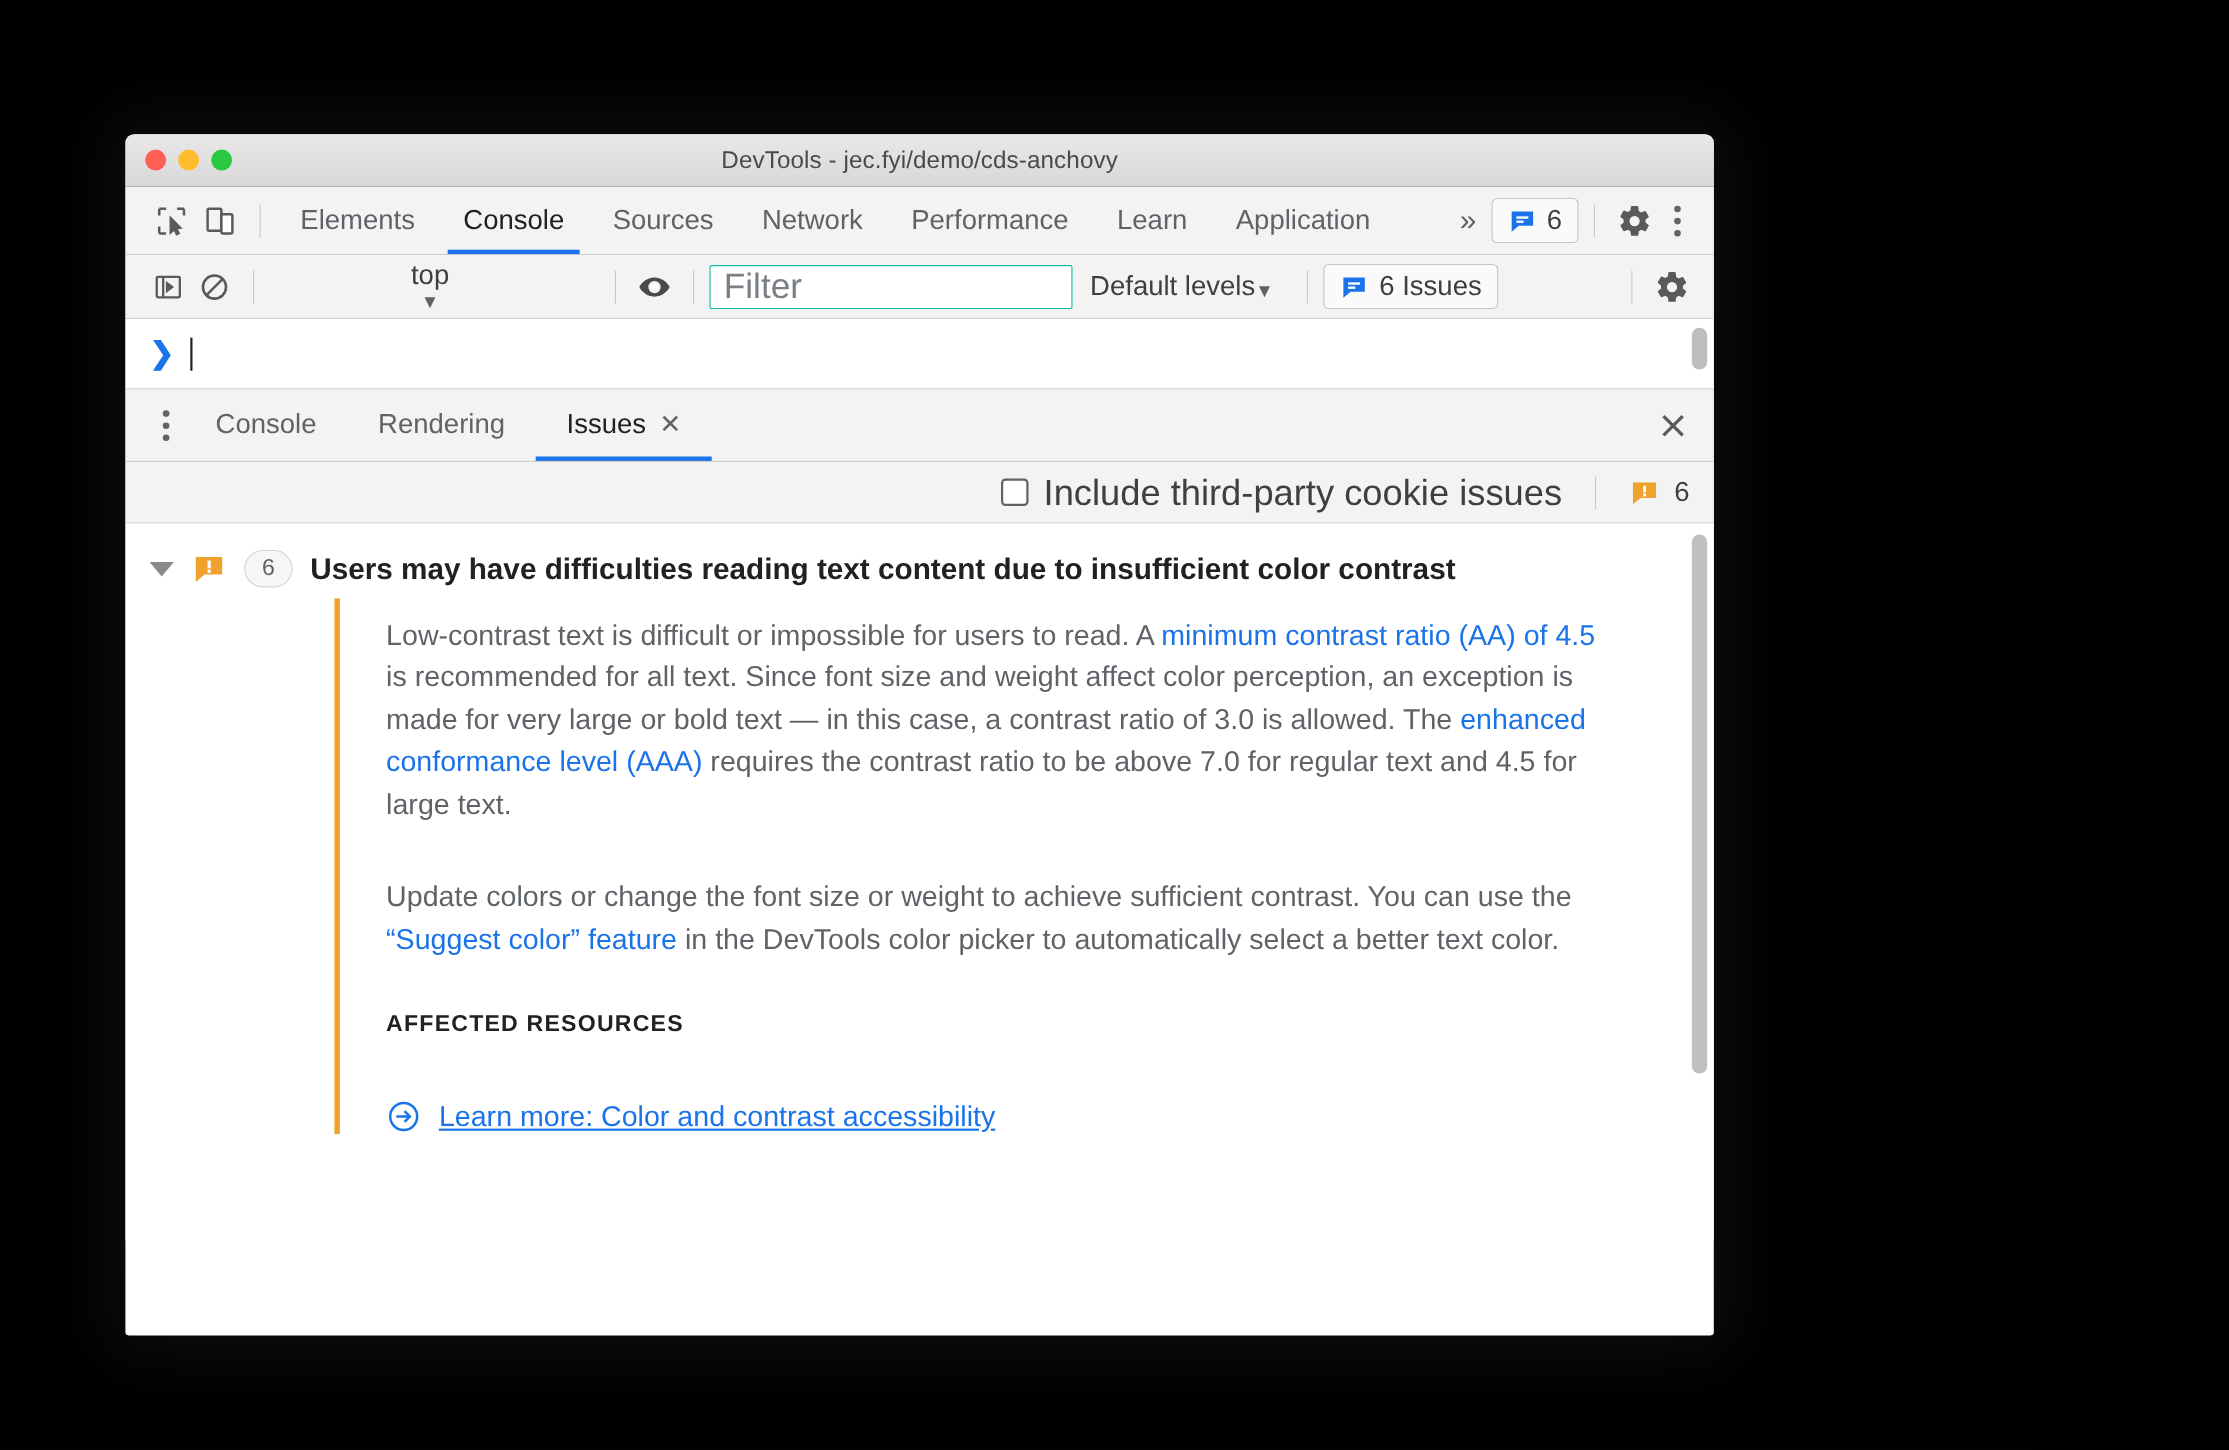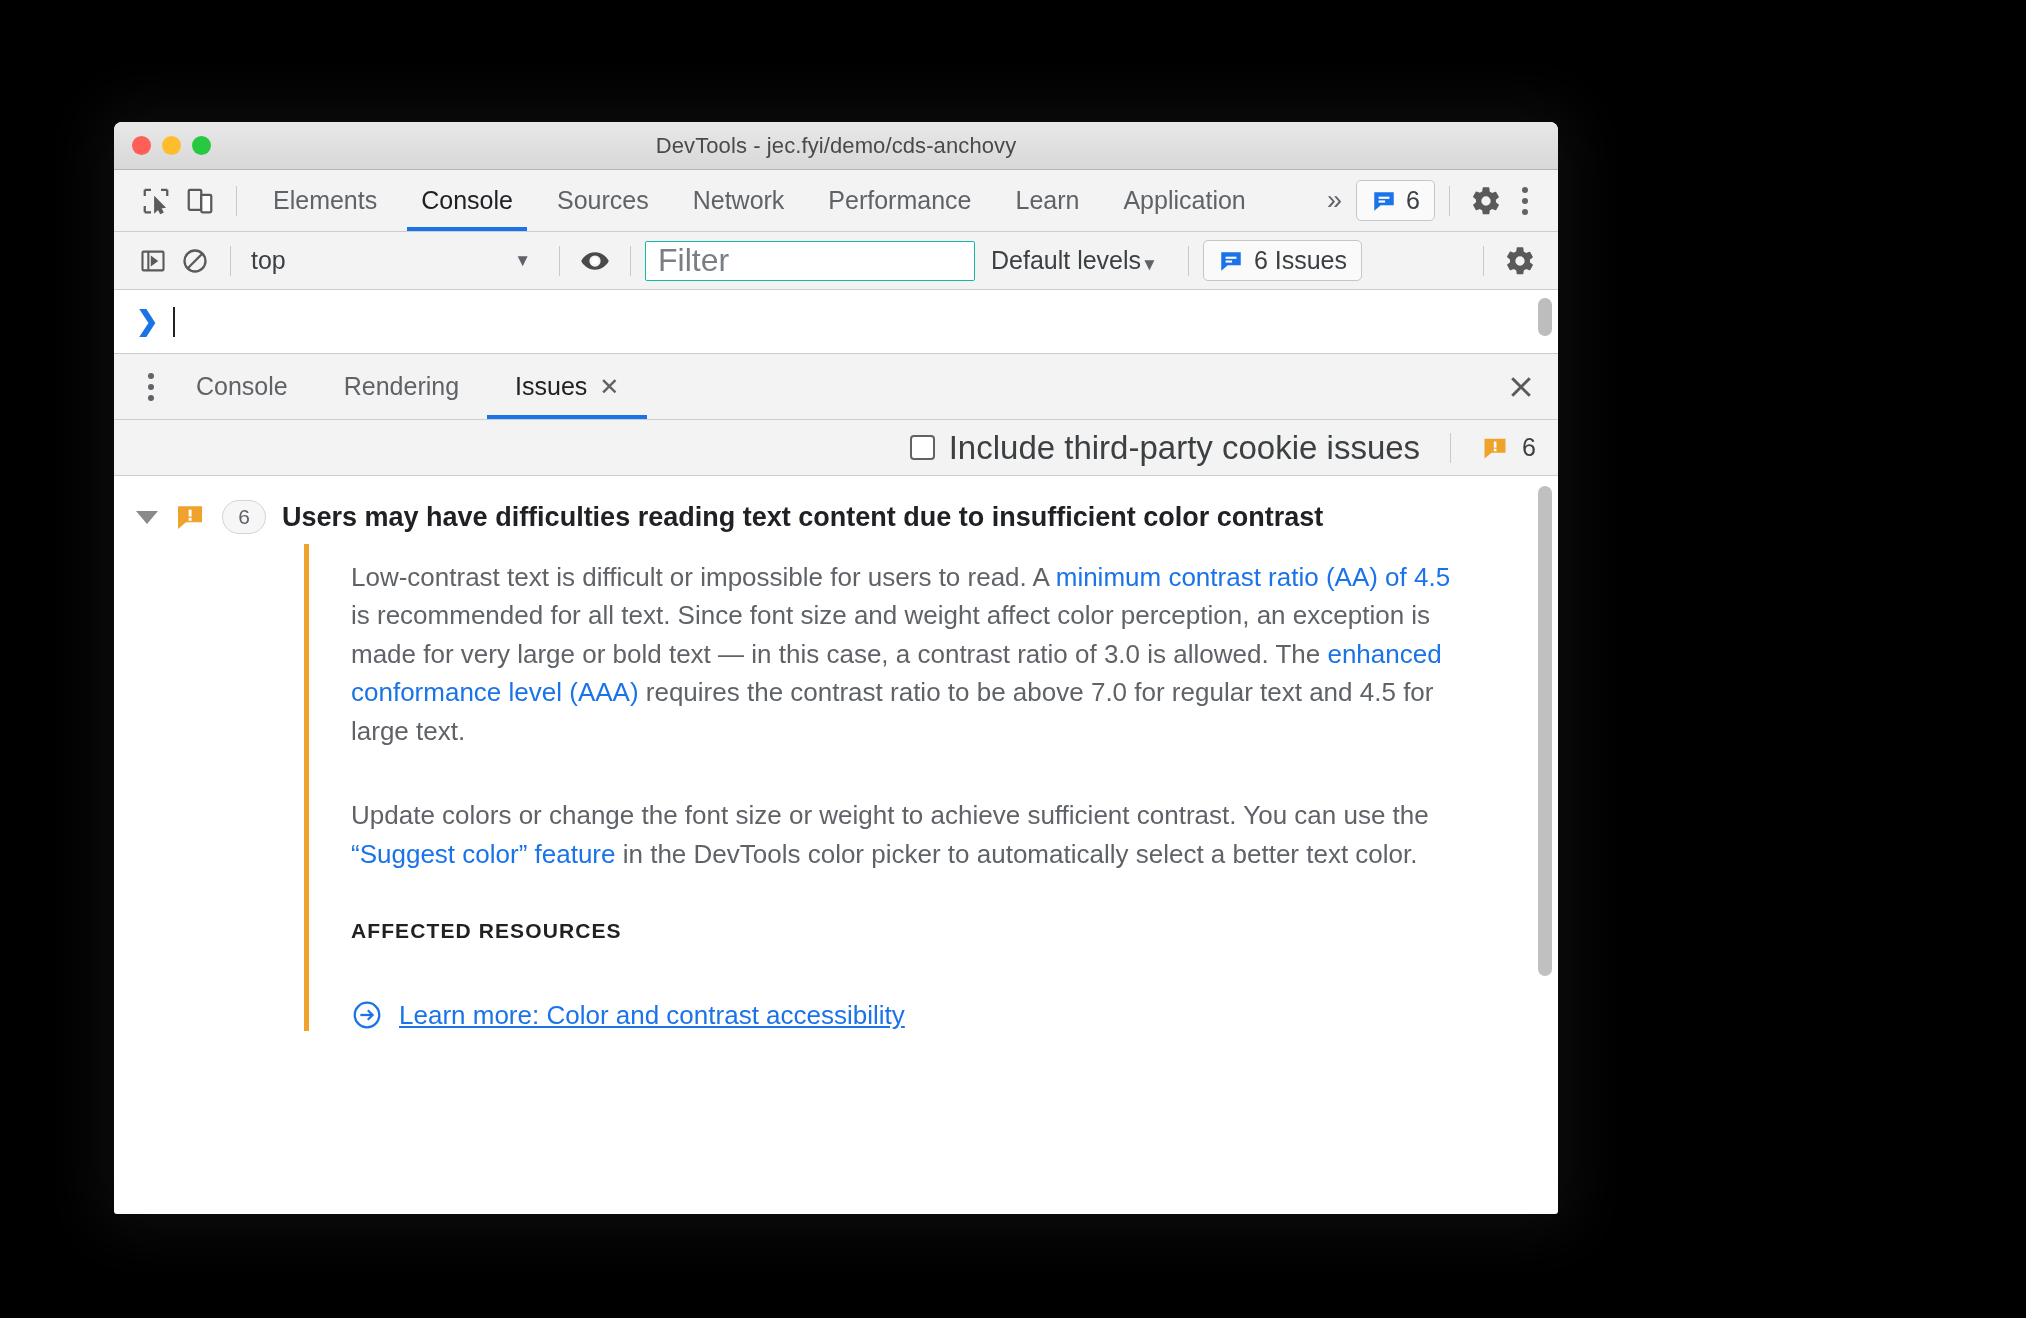--- a/index.html
+++ b/index.html
@@ -92,21 +92,21 @@
   .console-toolbar {
     height: 58px;
     background: #f3f3f3;
     border-bottom: 1px solid #cdcdcd;
     display: flex; align-items: center;
     padding: 0 16px 0 18px;
   }
   .ct-icon { width: 42px; height: 42px; display:flex; align-items:center; justify-content:center; cursor:pointer; }
   .ctx-select {
     display: flex; align-items: center; justify-content: space-between;
-    width: 300px; padding: 0 14px 0 6px; cursor: pointer;
+    width: 300px; padding: 0 14px 0 6px; cursor: pointer; flex-direction: column;
   }
   .ctx-select .label { font-size: 25px; color: #3c4043; }
   .caret { font-size: 17px; color: #5f6368; }
   .filter-input {
     width: 330px; height: 40px;
     border: 1px solid #14b8a6; background: #fff; border-radius: 2px;
     font-size: 32px; color: #80868b; padding: 0 12px;
     font-family: "Liberation Sans", sans-serif;
   }
   .filter-input::placeholder { color: #7a7f85; }

